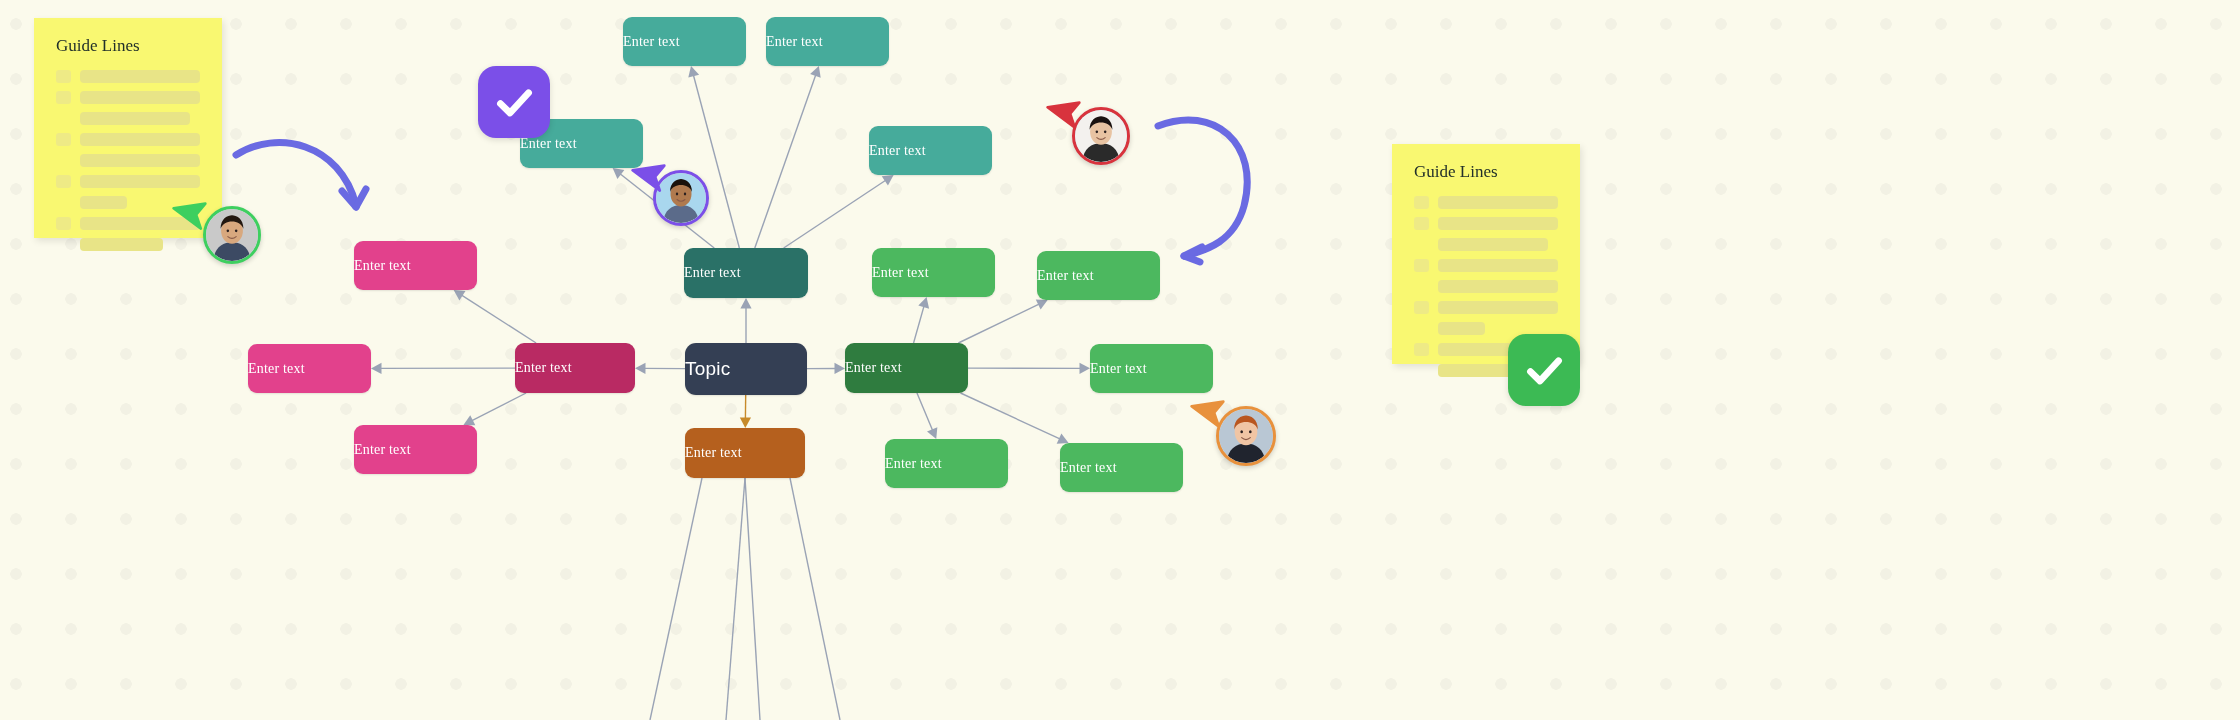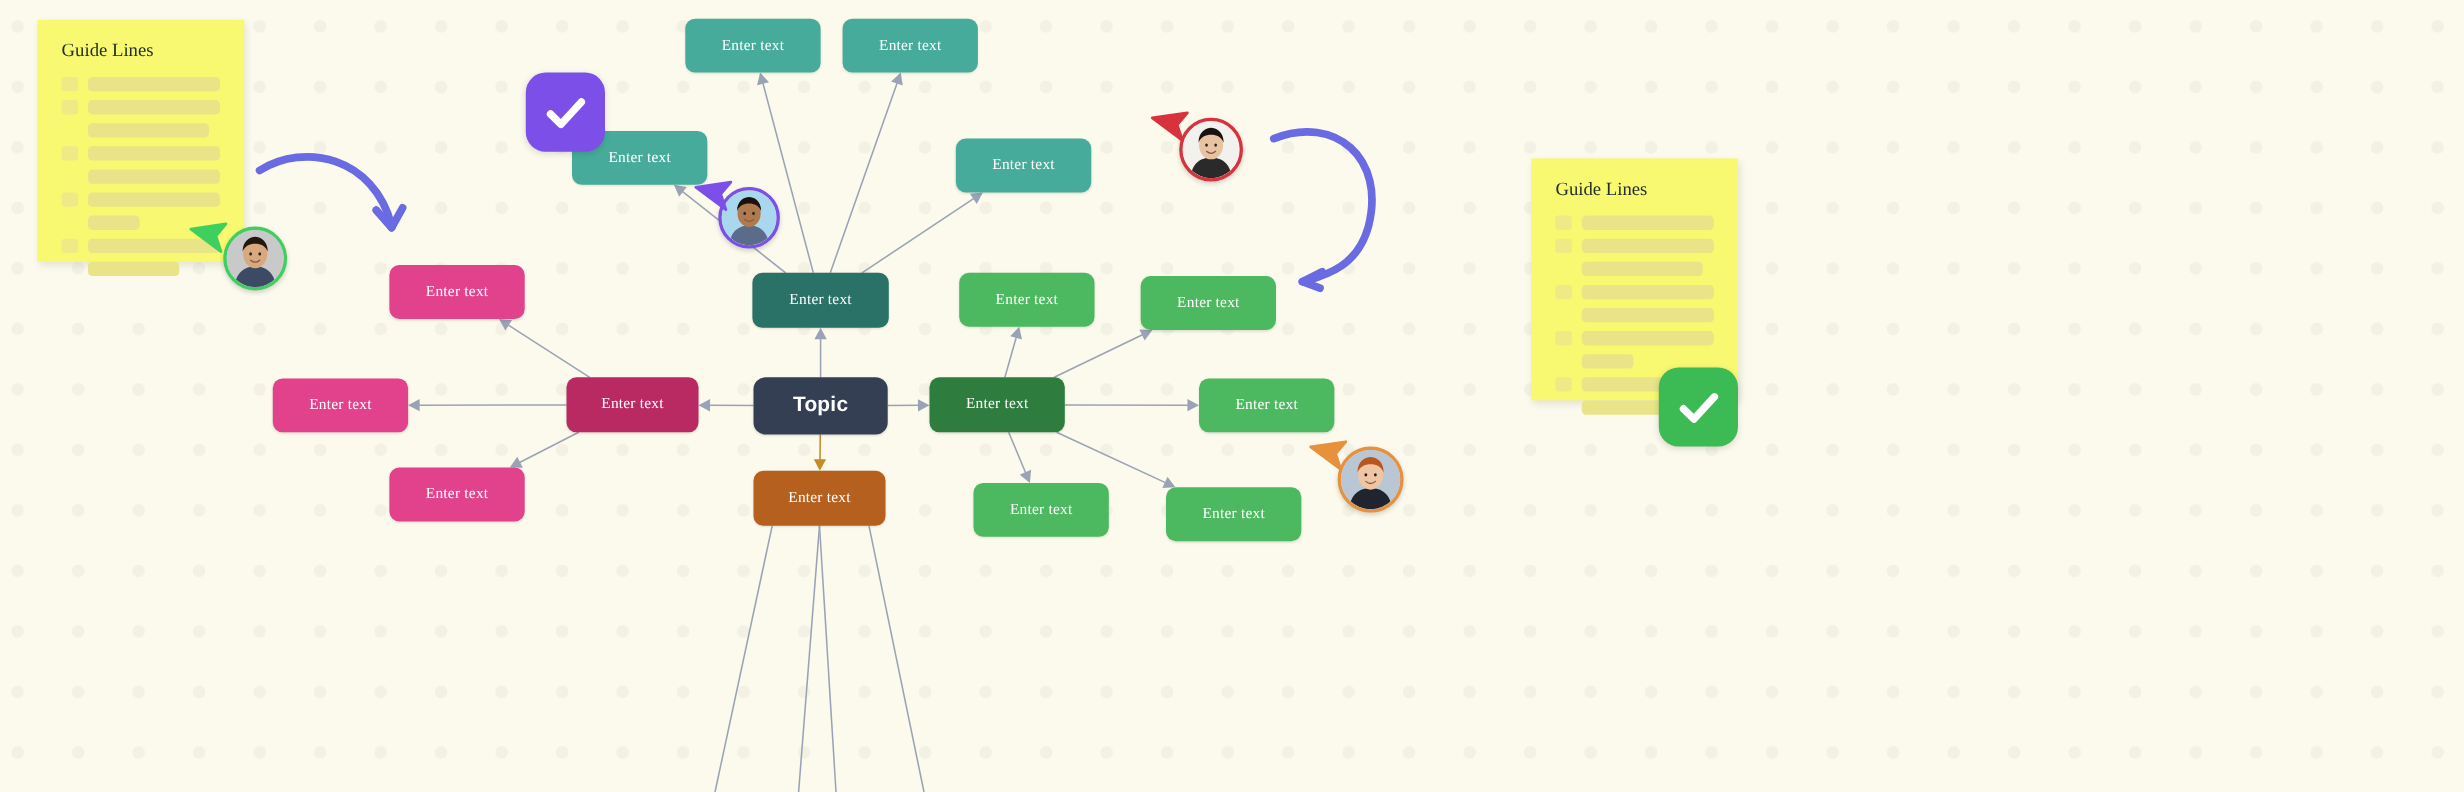--- a/index.html
+++ b/index.html
@@ -24,34 +24,34 @@
     width: 2240px; height: 720px;
     pointer-events: none;
     z-index: 2;
   }
 
   
   .node {
     position: absolute;
     display: flex;
     align-items: center;
-    justify-content: center;
+    justify-content: flex-start;
     border-radius: 9px;
     color: #ffffff;
     font-family: "Liberation Serif", serif;
     font-size: 14px;
     letter-spacing: .2px;
     text-align: center;
     z-index: 5;
     box-shadow: 0 1px 2px rgba(0,0,0,.10);
     user-select: none;
   }
   .node.root {
     font-family: "Liberation Sans", sans-serif;
-    font-weight: bold;
+    font-weight: normal;
     font-size: 19px;
     border-radius: 11px;
   }
 
   
   .sticky {
     position: absolute;
     background: #f9f871;
     padding: 18px 22px 20px 22px;
     z-index: 6;

